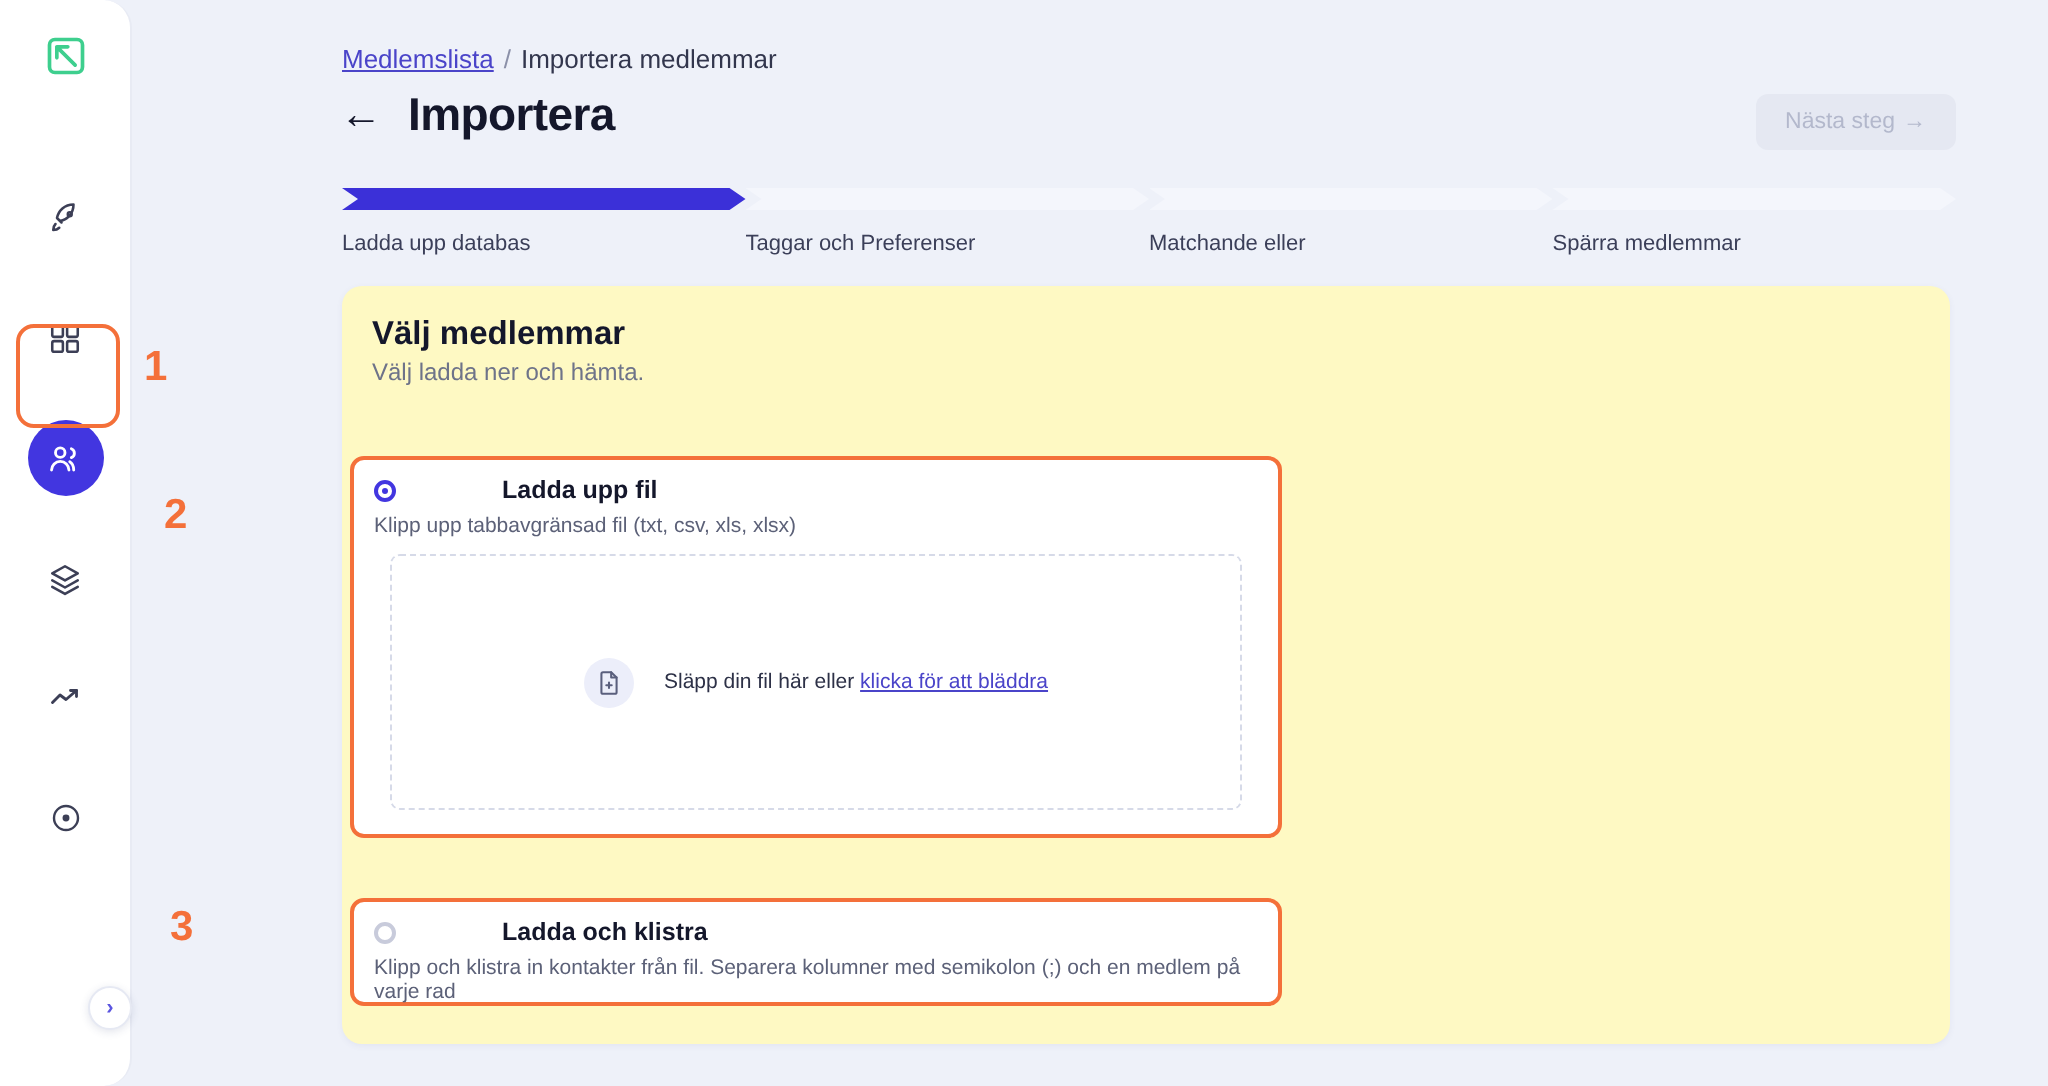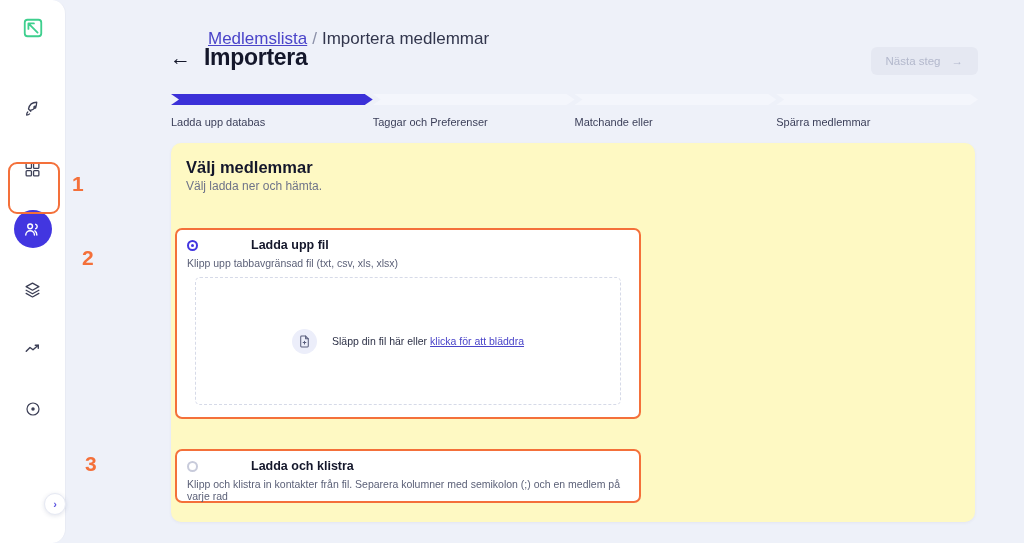--- a/index.html
+++ b/index.html
@@ -40,41 +40,41 @@
     background: #ffffff; border: 1px solid #e6e9f3;
     box-shadow: 0 1px 4px rgba(60,70,120,.14);
     display: flex; align-items: center; justify-content: center;
     color: #5b55e0; font-size: 11px; font-weight: bold;
   }
 
   
   .main { position: relative; flex: 1; height: 543px; padding: 0 24px; }
 
   .breadcrumb {
-    position: absolute; left: 105px; top: 29px;
-    font-size: 17px; color: #3b3f59; white-space: nowrap; margin-left: 37px;
+    position: absolute; left: 105px; top: 22px;
+    font-size: 13px; color: #3b3f59; white-space: nowrap;
   }
   .breadcrumb .crumb-link { color: #4a44c9; text-decoration: underline; }
   .breadcrumb .crumb-sep { color: #8b90a8; margin: 0 5px; }
   .breadcrumb .crumb-current { color: #32364d; }
 
   .page-head {
     position: absolute; left: 104px; top: 44px;
     display: flex; align-items: center; gap: 13px;
   }
   .back-arrow { font-size: 21px; color: #15182c; line-height: 1; }
   .page-title { font-size: 23px; font-weight: bold; color: #14172b; letter-spacing: -.3px; }
 
   .next-btn {
     position: absolute; right: 46px; top: 47px;
     background: #e5e8f2; color: #b3b8cc;
     border: none; border-radius: 6px;
     font-size: 11.5px; padding: 8px 15px;
     font-family: inherit;
-    display: flex; align-items: center; gap: 11px;
+    display: flex; align-items: center; gap: 4px;
   }
 
   
   .stepper {
     position: absolute; left: 105px; top: 94px; right: 46px;
     display: flex; 
   }
   .step { flex: 1; }
   .step-bar {
     height: 11px;

